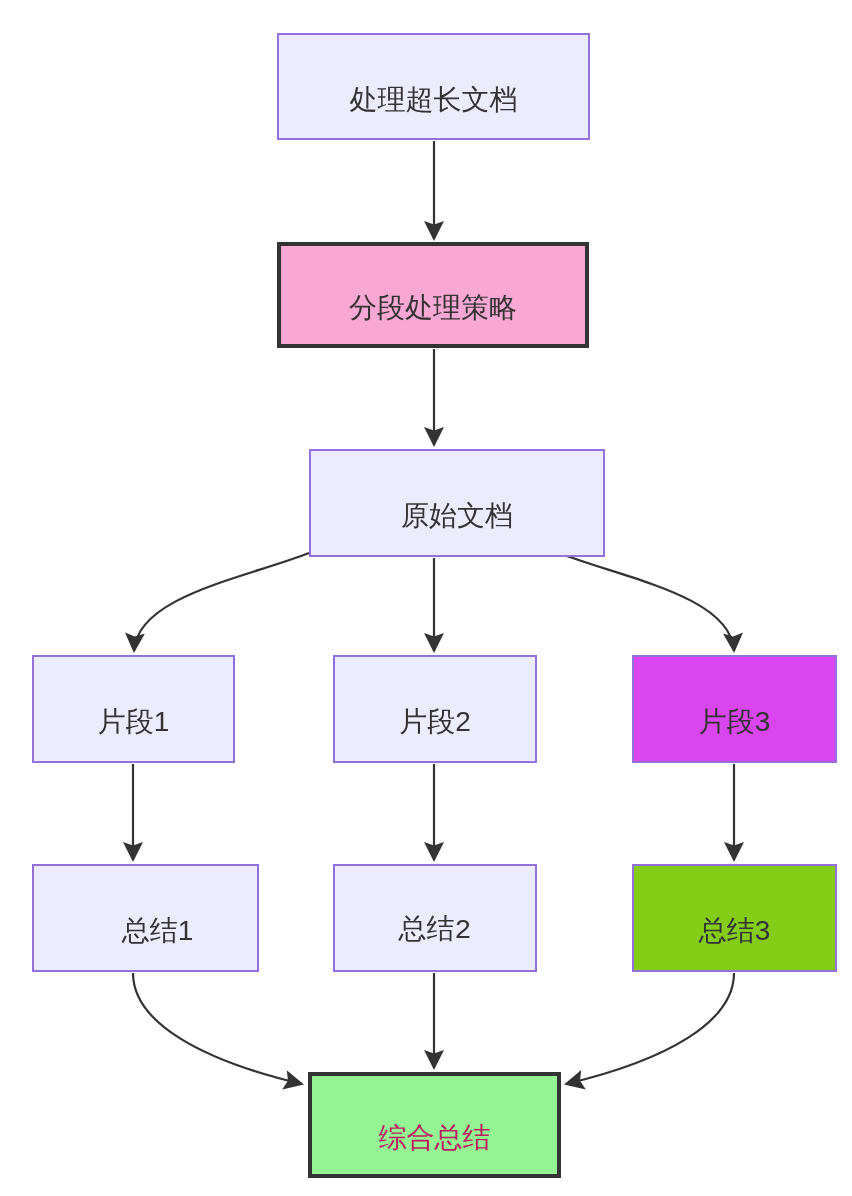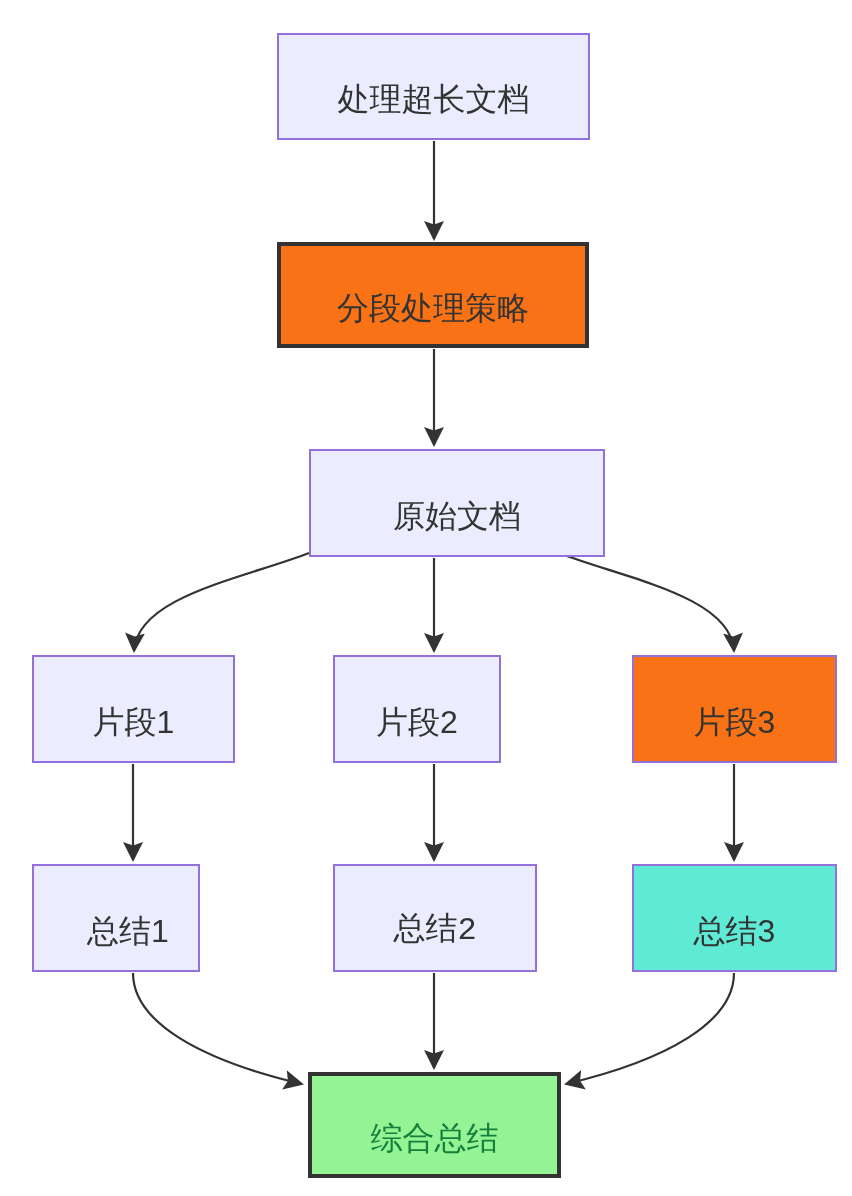--- a/index.html
+++ b/index.html
@@ -14,21 +14,21 @@
   .edge-layer { position: absolute; left: 0; top: 0; }
   .edge { fill: none; stroke-width: 2.2px; }
   .node {
     position: absolute;
     box-sizing: border-box;
     display: flex;
     align-items: center;
     justify-content: center;
   }
   .node-label {
-    font-size: 32px;
+    font-size: 28px;
     line-height: 1.2;
     color: #333333;
     white-space: nowrap;
     margin-top: 26px;
   }
 </style>
 </head>
 <body>
 
 <div class="canvas">
@@ -49,41 +49,41 @@
         <path d="M734 764 L734 860" class="edge" stroke="#333333" marker-end="url(#arrowhead)"></path>
         <path d="M133 973 C133 1022 200 1060 302 1084" class="edge" stroke="#333333" marker-end="url(#arrowhead)"></path>
         <path d="M434 973 L434 1068" class="edge" stroke="#333333" marker-end="url(#arrowhead)"></path>
         <path d="M734 973 C734 1022 667 1060 566 1084" class="edge" stroke="#333333" marker-end="url(#arrowhead)"></path>
       </g>
   </svg>
   <div id="node-group">
       <div class="node" style="left: 277px; top: 33px; width: 313px; height: 107px; background: rgb(236, 236, 255); border: 2px solid rgb(147, 112, 219);">
         <span class="node-label" style="color: rgb(51, 51, 51);">处理超长文档</span>
       </div>
-      <div class="node" style="left: 277px; top: 242px; width: 312px; height: 106px; background: #f97316; border: 4px solid rgb(51, 51, 51);">
+      <div class="node" style="left: 277px; top: 242px; width: 312px; height: 106px; background: #f9a8d4; border: 4px solid rgb(51, 51, 51);">
         <span class="node-label" style="color: rgb(51, 51, 51);">分段处理策略</span>
       </div>
       <div class="node" style="left: 309px; top: 449px; width: 296px; height: 108px; background: rgb(236, 236, 255); border: 2px solid rgb(147, 112, 219);">
         <span class="node-label" style="color: rgb(51, 51, 51);">原始文档</span>
       </div>
       <div class="node" style="left: 32px; top: 655px; width: 203px; height: 108px; background: rgb(236, 236, 255); border: 2px solid rgb(147, 112, 219); text-align: center;">
         <span class="node-label" style="color: rgb(51, 51, 51);">片段1</span>
       </div>
-      <div class="node" style="left: 333px; top: 655px; width: 168px; height: 108px; background: rgb(236, 236, 255); border: 2px solid rgb(147, 112, 219);">
+      <div class="node" style="left: 333px; top: 655px; width: 204px; height: 108px; background: rgb(236, 236, 255); border: 2px solid rgb(147, 112, 219);">
         <span class="node-label" style="color: rgb(51, 51, 51);">片段2</span>
       </div>
-      <div class="node" style="left: 632px; top: 655px; width: 205px; height: 108px; background: #f97316; border: 2px solid rgb(147, 112, 219);">
+      <div class="node" style="left: 632px; top: 655px; width: 205px; height: 108px; background: #d946ef; border: 2px solid rgb(147, 112, 219);">
         <span class="node-label" style="color: rgb(51, 51, 51);">片段3</span>
       </div>
-      <div class="node" style="left: 32px; top: 864px; width: 168px; height: 108px; background: rgb(236, 236, 255); border: 2px solid rgb(147, 112, 219); padding-left: 24px;">
+      <div class="node" style="left: 32px; top: 864px; width: 227px; height: 108px; background: rgb(236, 236, 255); border: 2px solid rgb(147, 112, 219); padding-left: 24px;">
         <span class="node-label" style="color: rgb(51, 51, 51);">总结1</span>
       </div>
       <div class="node" style="left: 333px; top: 864px; width: 204px; height: 108px; background: rgb(236, 236, 255); border: 2px solid rgb(147, 112, 219);">
         <span class="node-label" style="color: rgb(51, 51, 51); font-family: Liberation Mono, monospace;">总结2</span>
       </div>
-      <div class="node" style="left: 632px; top: 864px; width: 205px; height: 108px; background: #5eead4; border: 2px solid rgb(147, 112, 219);">
+      <div class="node" style="left: 632px; top: 864px; width: 205px; height: 108px; background: #84cc16; border: 2px solid rgb(147, 112, 219);">
         <span class="node-label" style="color: rgb(51, 51, 51);">总结3</span>
       </div>
       <div class="node" style="left: 308px; top: 1072px; width: 253px; height: 106px; background: rgb(148, 244, 148); border: 4px solid rgb(51, 51, 51);">
-        <span class="node-label" style="color: #15803d;">综合总结</span>
+        <span class="node-label" style="color: #be185d;">综合总结</span>
       </div>
     </div>
 </div>
 
 </body></html>

